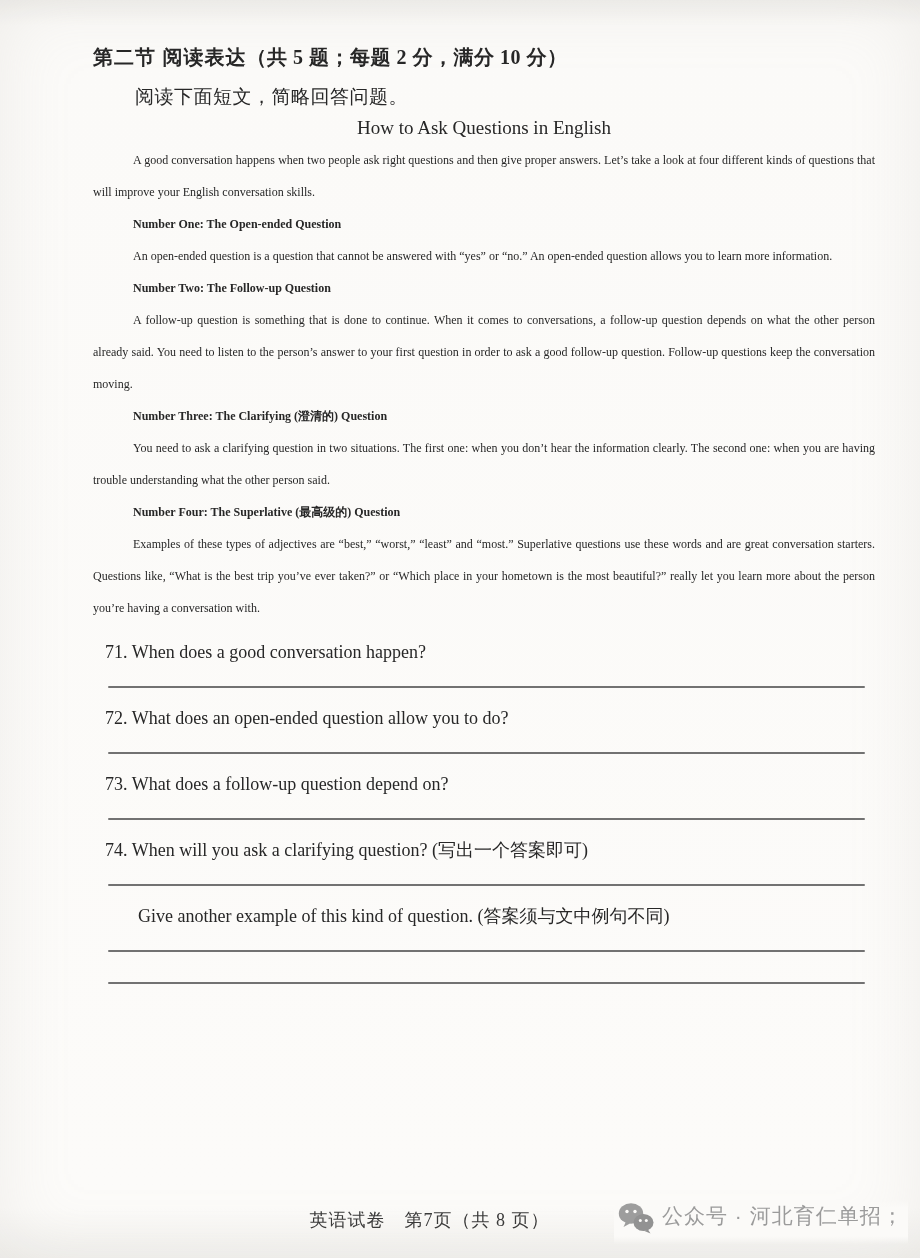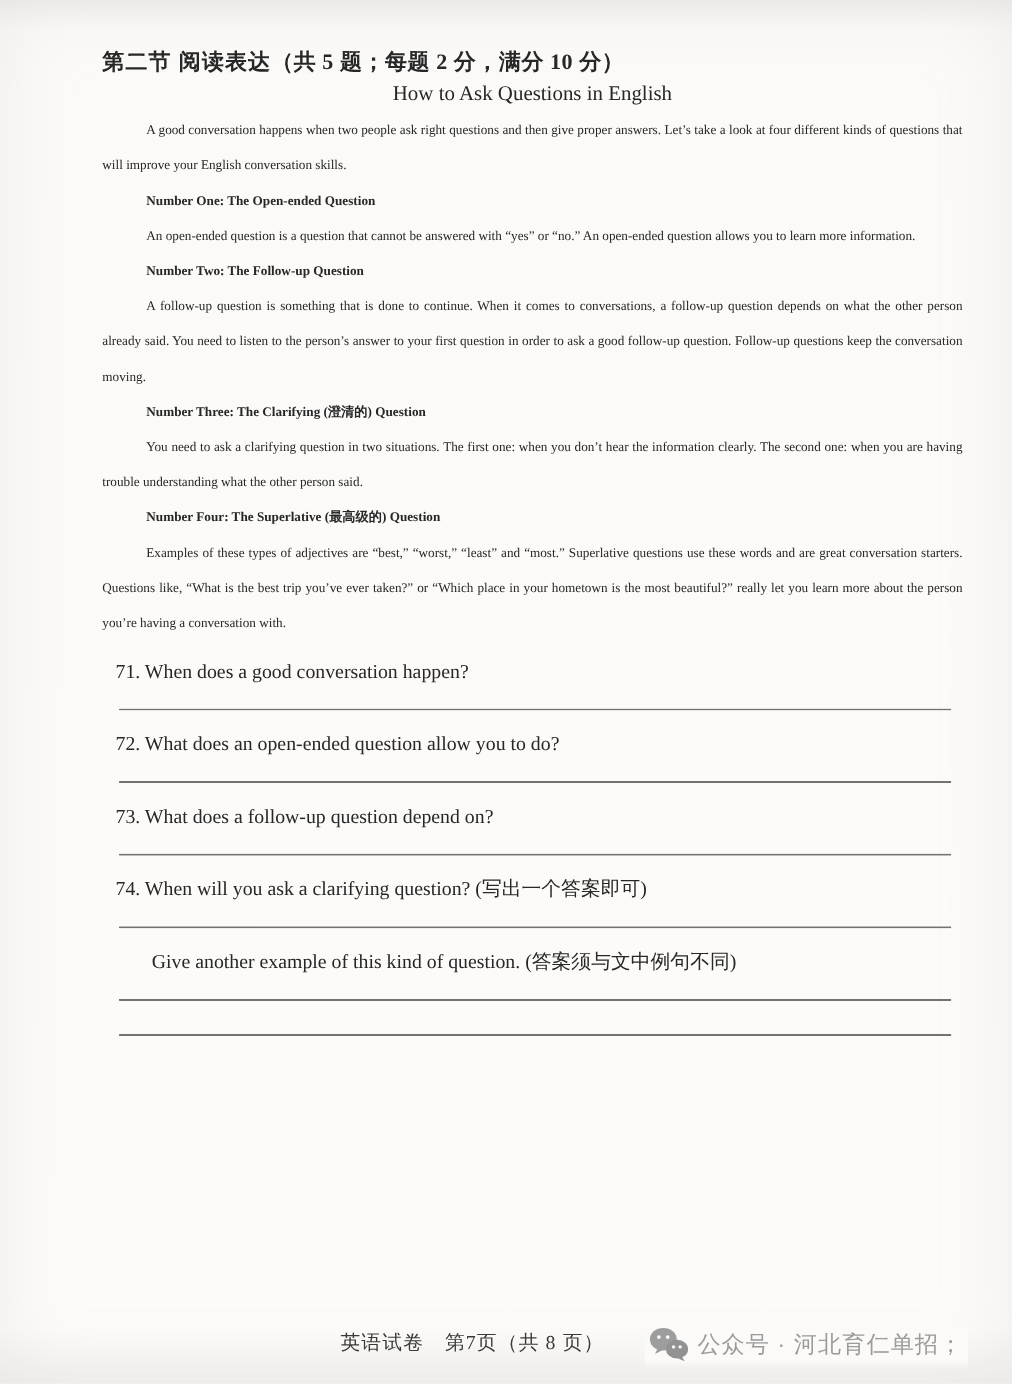--- a/index.html
+++ b/index.html
@@ -103,25 +103,25 @@
     left: 0;
     width: 859px;
     top: 8px;
     text-align: center;
     font-size: 18px;
     letter-spacing: 1px;
     color: #3a3a3a;
   }
   .watermark {
     position: absolute;
-    left: 586px;
+    left: 614px;
     top: 0;
     height: 40px;
     display: flex;
-    align-items: center;
+    align-items: flex-start;
     gap: 8px;
     background: linear-gradient(180deg, rgba(251,250,248,0) 0%, #fbfaf8 18%, #fbfaf8 82%, rgba(251,250,248,0) 100%);
     padding: 2px 4px;
   }
   .watermark-text {
     font-family: "Liberation Sans", "DejaVu Sans", sans-serif;
     font-size: 21px;
     color: #9b9b9b;
     white-space: nowrap;
     letter-spacing: 1px;
@@ -131,20 +131,21 @@
   }
 </style>
 </head>
 <body>
 
 <div class="page">
   <div class="content">
 
     <p class="section-header"><span class="sh-label">第二节 阅读表达</span><span class="sh-info">（共 5 题；每题 2 分，满分 10 分）</span></p>
 
+    <p class="intro">阅读下面短文，简略回答问题。</p>
 
     <p class="title">How to Ask Questions in English</p>
 
     <div class="passage">
         <p class="para">A good conversation happens when two people ask right questions and then give proper answers. Let’s take a look at four different kinds of questions that will improve your English conversation skills.</p>
         <p class="subhead">Number One: The Open-ended Question</p>
         <p class="para">An open-ended question is a question that cannot be answered with “yes” or “no.” An open-ended question allows you to learn more information.</p>
         <p class="subhead">Number Two: The Follow-up Question</p>
         <p class="para">A follow-up question is something that is done to continue. When it comes to conversations, a follow-up question depends on what the other person already said. You need to listen to the person’s answer to your first question in order to ask a good follow-up question. Follow-up questions keep the conversation moving.</p>
         <p class="subhead">Number Three: The Clarifying (澄清的) Question</p>

